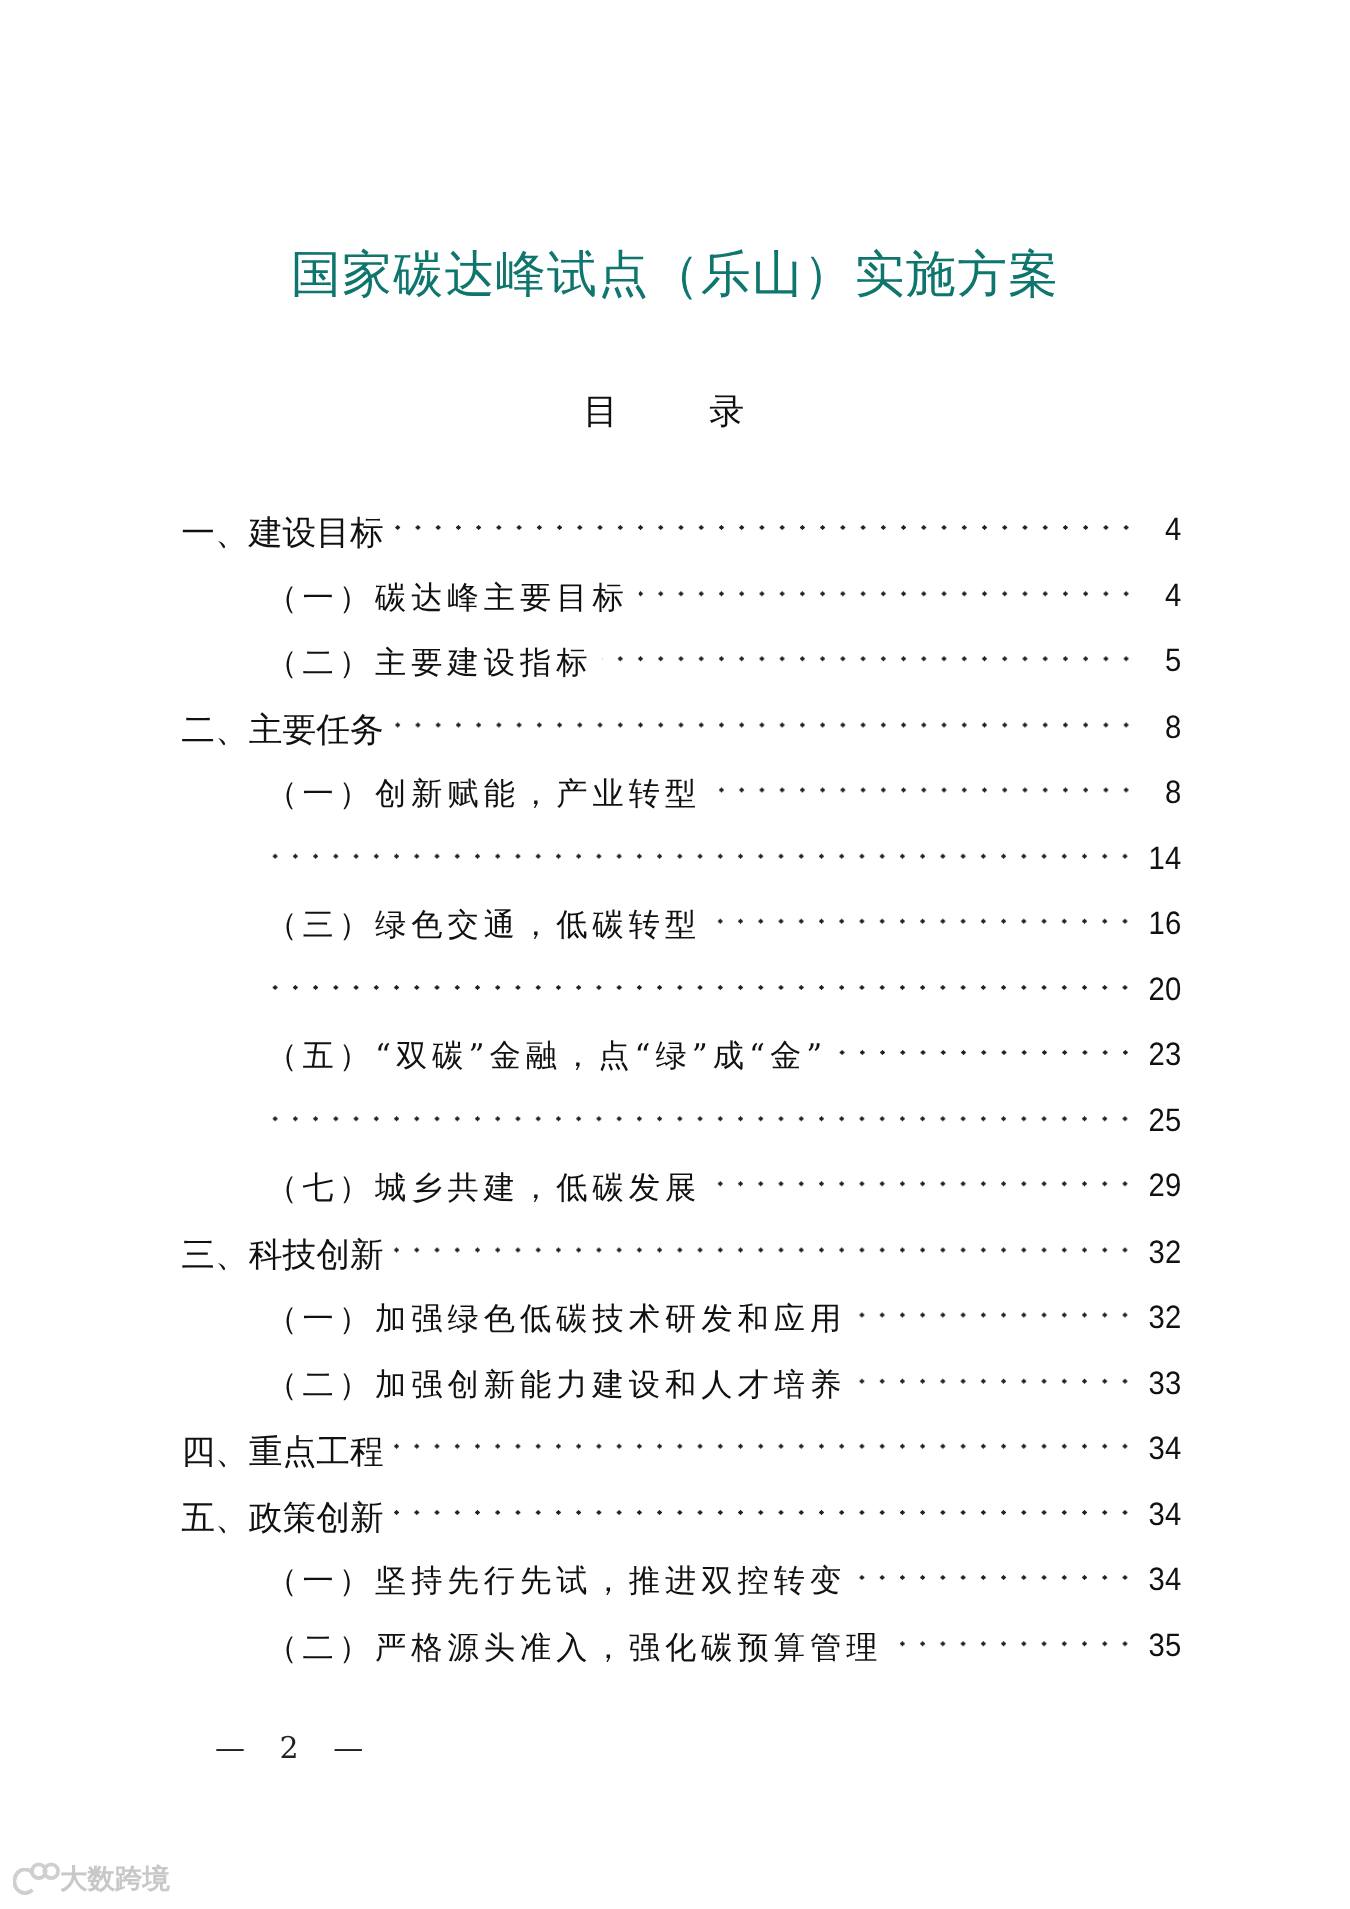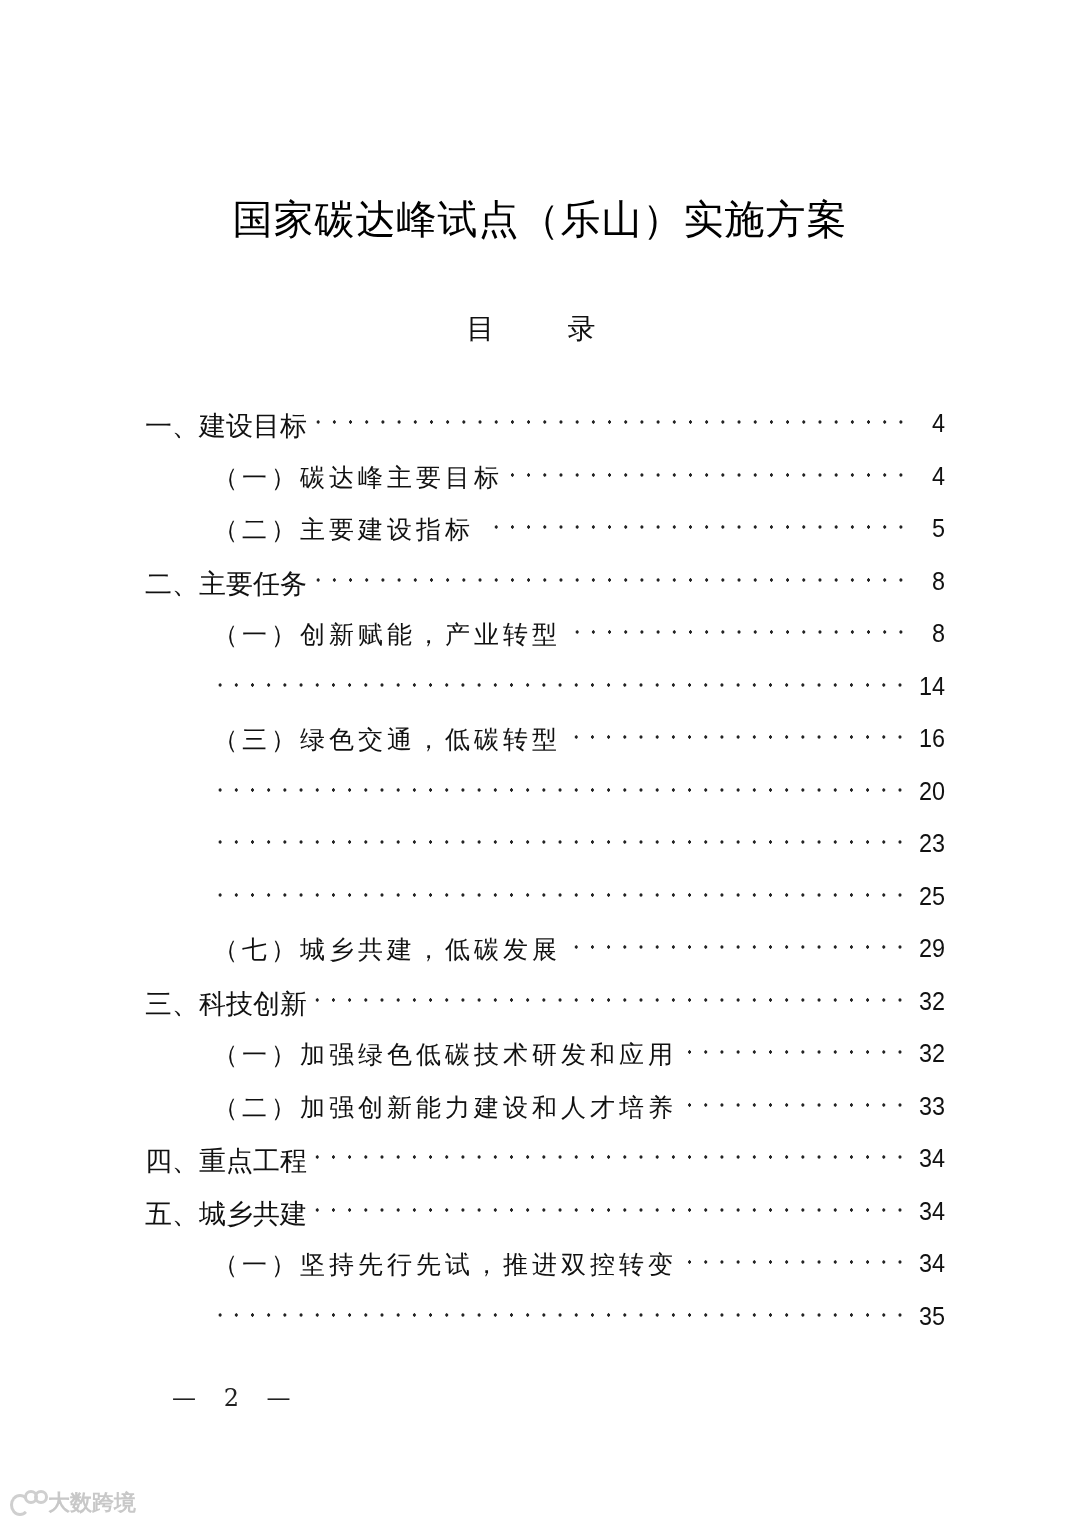--- a/index.html
+++ b/index.html
@@ -2,21 +2,21 @@
 <html><head>
 <meta charset="utf-8">
 <style>
   html, body { margin:0; padding:0; }
   body {
     width:1080px; height:1527px; background:#ffffff; position:relative; overflow:hidden;
     font-family: "DejaVu Sans", "Liberation Sans", sans-serif; color:#111;
   }
   .title {
     position:absolute; left:0; width:1080px; top:192px; text-align:center;
-    font-size:40px; letter-spacing:1px; color:#000000;
+    font-size:40px; letter-spacing:1px; color:#0f766e;
   }
   .toc-heading {
     position:absolute; left:0; width:1094px; top:310px; text-align:center;
     font-size:28px; letter-spacing:32px; color:#111;
   }
   .toc { position:absolute; left:145px; top:408px; width:800px; }
   .row {
     position:relative; height:52.5px; display:flex; align-items:flex-start;
     font-size:27px; white-space:nowrap;
   }
@@ -81,20 +81,21 @@
   <div class="row sub">
       <span class="label">（三）绿色交通，低碳转型</span>
       <span class="leader"></span>
       <span class="page">16</span>
     </div>
   <div class="row sub">
       <span class="leader"></span>
       <span class="page">20</span>
     </div>
   <div class="row sub">
+      <span class="label">（五）“双碳”金融，点“绿”成“金”</span>
       <span class="leader"></span>
       <span class="page">23</span>
     </div>
   <div class="row sub">
       <span class="leader"></span>
       <span class="page">25</span>
     </div>
   <div class="row sub">
       <span class="label">（七）城乡共建，低碳发展</span>
       <span class="leader"></span>
@@ -114,30 +115,31 @@
       <span class="label">（二）加强创新能力建设和人才培养</span>
       <span class="leader"></span>
       <span class="page">33</span>
     </div>
   <div class="row">
       <span class="label">四、重点工程</span>
       <span class="leader"></span>
       <span class="page">34</span>
     </div>
   <div class="row">
-      <span class="label">五、城乡共建</span>
+      <span class="label">五、政策创新</span>
       <span class="leader"></span>
       <span class="page">34</span>
     </div>
   <div class="row sub">
       <span class="label">（一）坚持先行先试，推进双控转变</span>
       <span class="leader"></span>
       <span class="page">34</span>
     </div>
   <div class="row sub">
+      <span class="label">（二）严格源头准入，强化碳预算管理</span>
       <span class="leader"></span>
       <span class="page">35</span>
     </div>
 </div>
 
 <div class="footer">— 2 —</div>
 
 <div class="watermark">
   <div class="wm-logo">
     <span style="left:0;top:4px;width:14px;height:16px;border-right-color:transparent;"></span>

